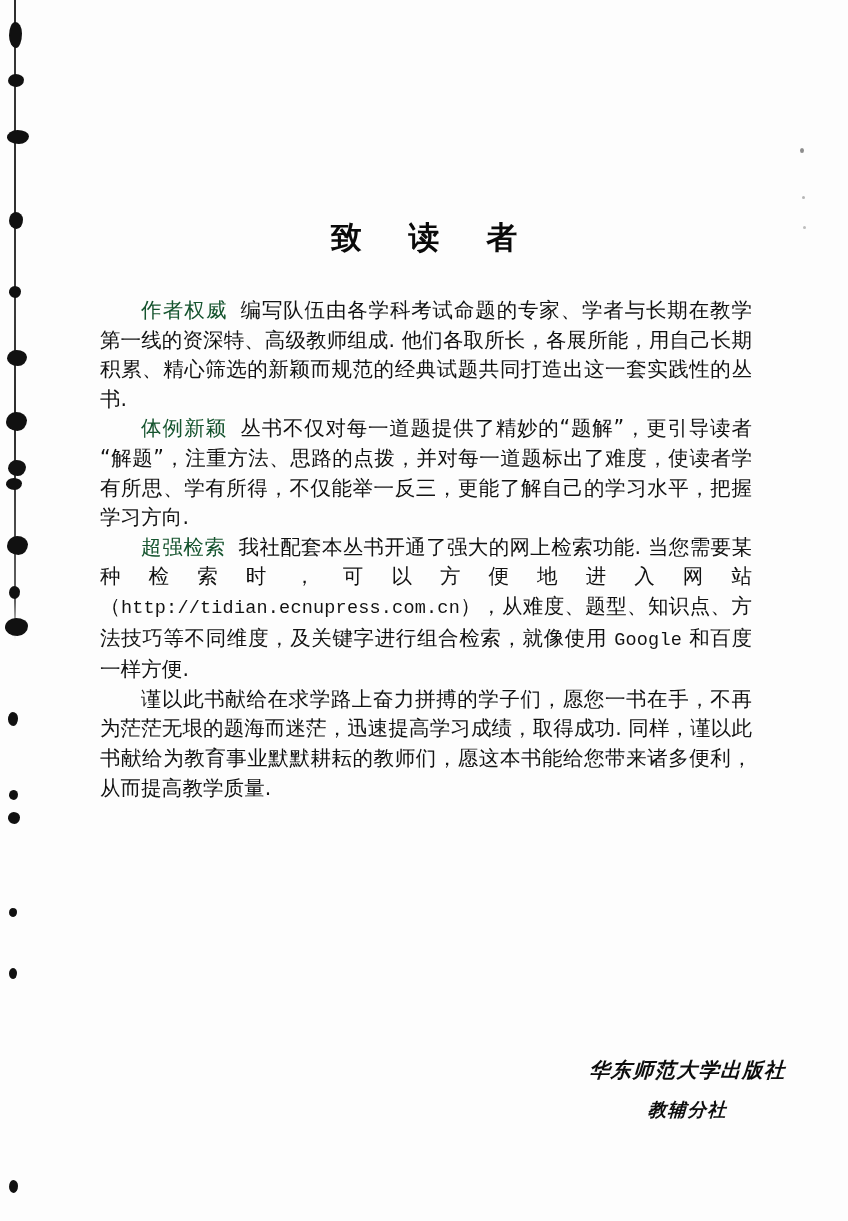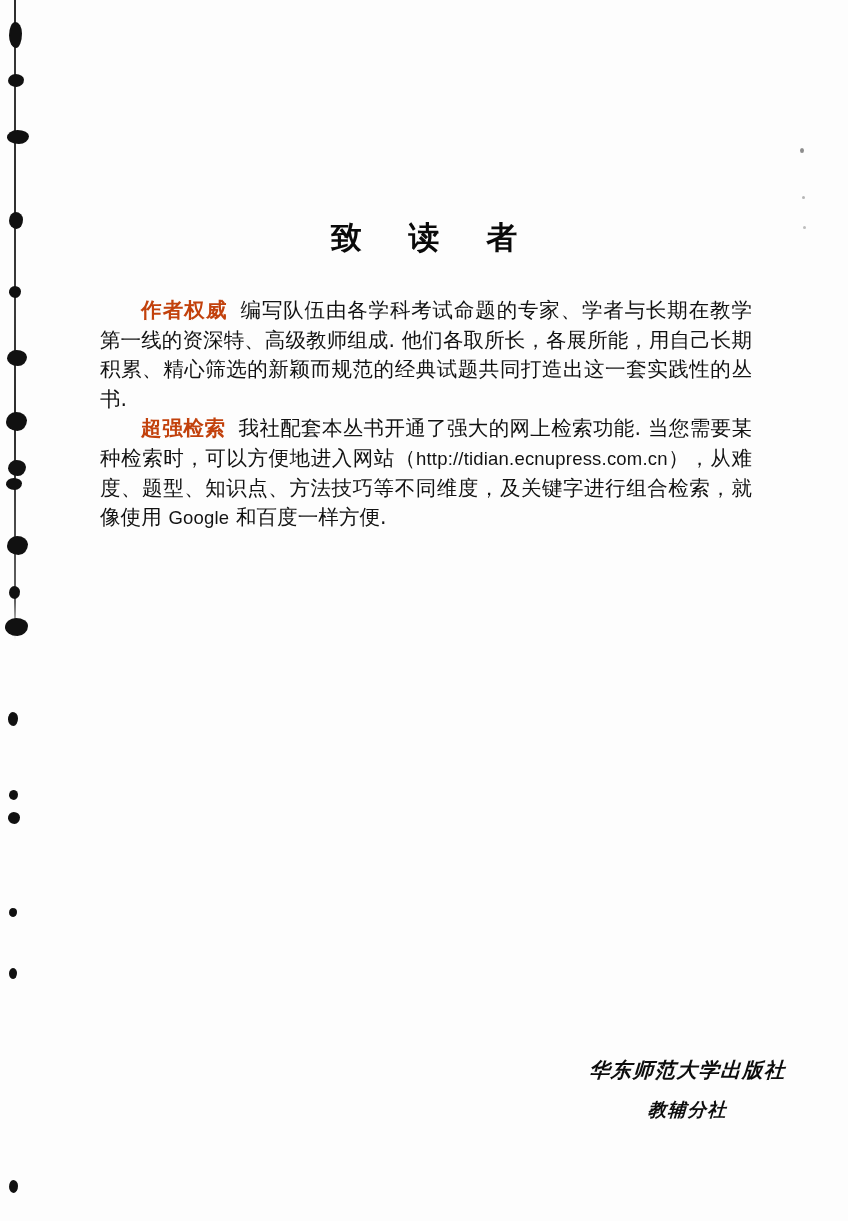--- a/index.html
+++ b/index.html
@@ -74,28 +74,28 @@
     font-size: 20.5px;
     line-height: 29.6px;
     text-align: justify;
     text-justify: inter-character;
     text-indent: 41px;
     color: #121212;
     letter-spacing: .1px;
   }
 
   .lead {
-    font-weight: bold;
+    font-weight: normal;
     letter-spacing: .4px;
     margin-right: 13px;
-    color: #c2410c;
+    color: #14532d;
   }
 
   .latin {
-    font-family: Liberation Sans, sans-serif;
+    font-family: Liberation Mono, monospace;
     font-size: 18.5px;
     letter-spacing: .2px;
   }
 
   
   .sign {
     position: absolute;
     right: 62px;
     top: 1056px;
     text-align: center;
@@ -154,25 +154,31 @@
   <div class="body-block">
 
 
 
 
     <p class="para">
       <span class="lead">作者权威</span><span>编写队伍由各学科考试命题的专家、学者与长期在教学第一线的资深特、高级教师组成. 他们各取所长，各展所能，用自己长期积累、精心筛选的新颖而规范的经典试题共同打造出这一套实践性的丛书.</span>
     </p>
 
 
+    <p class="para">
+      <span class="lead">体例新颖</span><span>丛书不仅对每一道题提供了精妙的“题解”，更引导读者“解题”，注重方法、思路的点拨，并对每一道题标出了难度，使读者学有所思、学有所得，不仅能举一反三，更能了解自己的学习水平，把握学习方向.</span>
+    </p>
 
     <p class="para">
       <span class="lead">超强检索</span><span>我社配套本丛书开通了强大的网上检索功能. 当您需要某种检索时，可以方便地进入网站（</span><span class="latin">http://tidian.ecnupress.com.cn</span><span>），从难度、题型、知识点、方法技巧等不同维度，及关键字进行组合检索，就像使用 </span><span class="latin">Google</span><span> 和百度一样方便.</span>
     </p>
 
+    <p class="para">
+      <span>谨以此书献给在求学路上奋力拼搏的学子们，愿您一书在手，不再为茫茫无垠的题海而迷茫，迅速提高学习成绩，取得成功. 同样，谨以此书献给为教育事业默默耕耘的教师们，愿这本书能给您带来诸多便利，从而提高教学质量.</span>
+    </p>
 
 
   </div>
 
   <div class="sign">
     <div class="sign-pub">华东师范大学出版社</div>
     <div class="sign-div">教辅分社</div>
   </div>
 
 </div>

